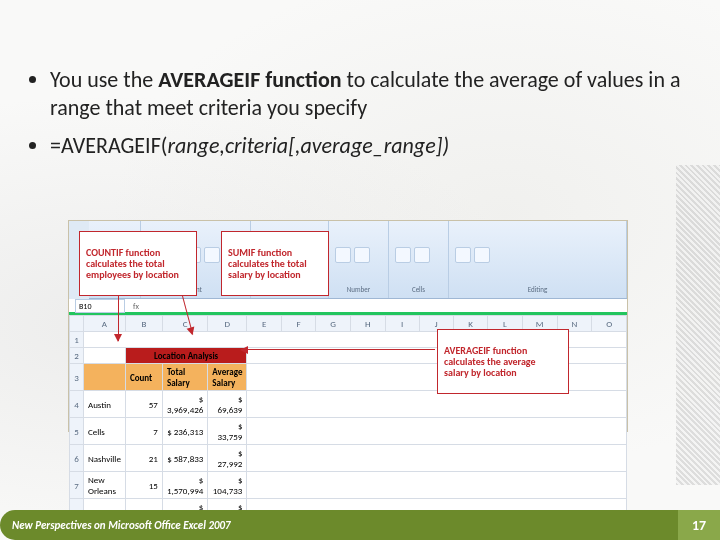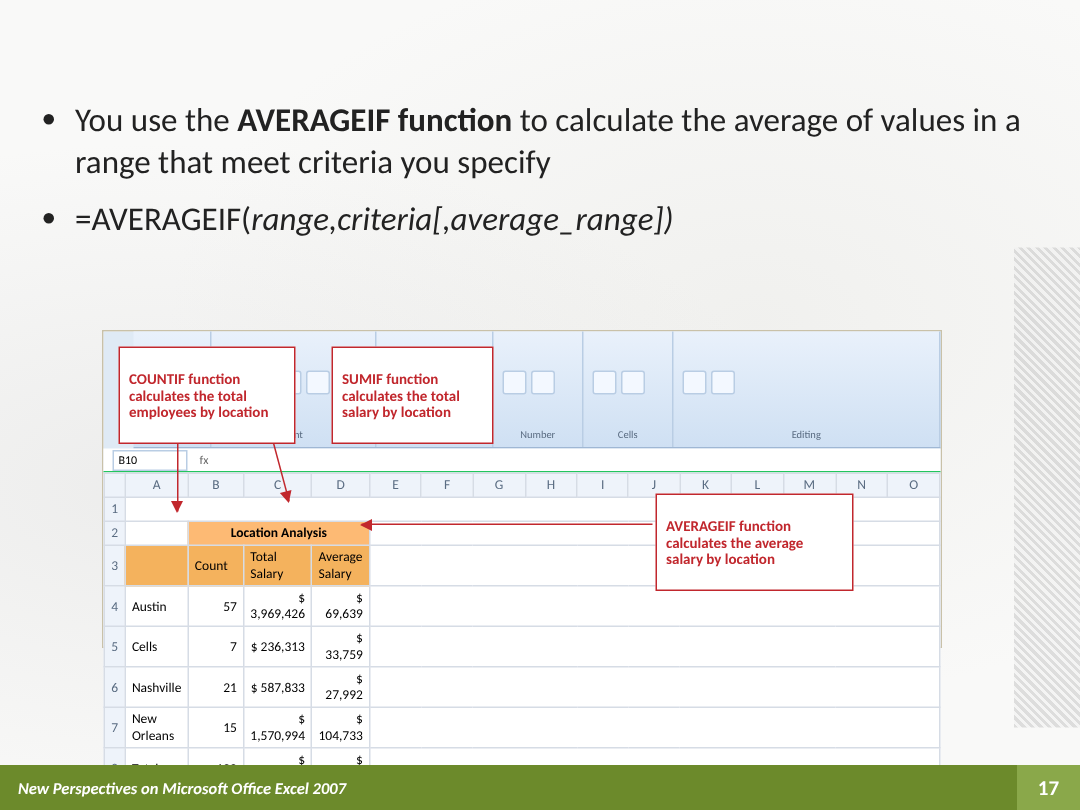--- a/index.html
+++ b/index.html
@@ -43,30 +43,30 @@
     background: #dfeaf5;
   }
   .ribbon {
     height: 78px; background: linear-gradient(#e9f1fb,#cfe0f3);
     border-bottom: 1px solid #9fb7d4; display: flex; font-size: 8px; color: #444; margin-left: 20px;
   }
   .ribbon .group { border-right: 1px solid #b9cde4; padding: 4px 6px; display: flex; flex-direction: column; justify-content: flex-end; }
   .ribbon .group .lbl { text-align: center; font-size: 7px; color: #5a6c82; }
   .ribbon .group .icons { flex:1; display:flex; gap:3px; align-items:center; }
   .ribbon .group .icons span { width:16px; height:16px; background: #f3f8ff; border:1px solid #b9cde4; border-radius:2px; }
-  .formula-bar { height: 16px; background:#fff; border-bottom:1px solid #22c55e; display:flex; align-items:center; font-size:8px; padding-left:6px; }
+  .formula-bar { height: 16px; background:#fff; border-bottom:3px solid #22c55e; display:flex; align-items:center; font-size:8px; padding-left:6px; }
   .formula-bar .namebox { width:50px; border:1px solid #b9cde4; padding:1px 3px; background:#fff; }
   .formula-bar .fx { margin:0 8px; color:#666; }
   .sheet { position: relative; background: #fff; }
   .sheet table { border-collapse: collapse; width: 100%; font-size: 9px; }
   .sheet th, .sheet td { border: 1px solid #d6dce5; padding: 2px 4px; height: 15px; }
   .sheet th { background: #eef3fa; color:#5a6c82; font-weight: normal; text-align:center; width: 38px; }
   .sheet th.rowhdr { width: 14px; }
-  .sheet .sect { background: #fdba74; font-weight: 700; text-align:center; }
-  .sheet .hdr { background: #f4b25d; font-weight: 400; }
+  .sheet .sect { background: #b91c1c; font-weight: 700; text-align:center; }
+  .sheet .hdr { background: #f4b25d; font-weight: 700; }
   .sheet .num { text-align: right; }
   .callout {
     position: absolute; background: #fff; border: 1.5px solid #c1272d;
     color: #c1272d; font-size: 10px; font-weight: 700; padding: 15px 6px; line-height: 1.1;
     z-index: 5;
   }
   .arrow {
     position: absolute; height: 0; border-top: 1.5px solid #c1272d; z-index: 4;
   }
   .arrow::after {
@@ -77,21 +77,21 @@
     right: auto; left: -1px;
     border-left: none; border-right: 8px solid #c1272d;
   }
   .side-strip {
     position: absolute; right: 0; top: 165px; width: 44px; height: 320px;
     background: repeating-linear-gradient(45deg, #bbb 0 2px, #eee 2px 4px);
     opacity: 0.45;
   }
   .footer {
     position: absolute; left: 0; right: 0; bottom: 0; height: 30px;
-    background: #6c8a2b; display: flex; align-items: center; color: #fff;
+    background: #6c8a2b; display: flex; align-items: center; color: #fff; border-radius: 15px;
   }
   .footer .ft { flex:1; font-size: 11px; font-style: italic; font-weight: 700; padding-left: 12px; }
   .footer .pg { background: #8aa84a; width: 42px; height: 30px; display:flex; align-items:center; justify-content:center; font-weight:700; font-size: 14px; }
 </style>
 </head>
 <body>
 
 <div class="slide">
   <div class="bg-blur"></div>
 

